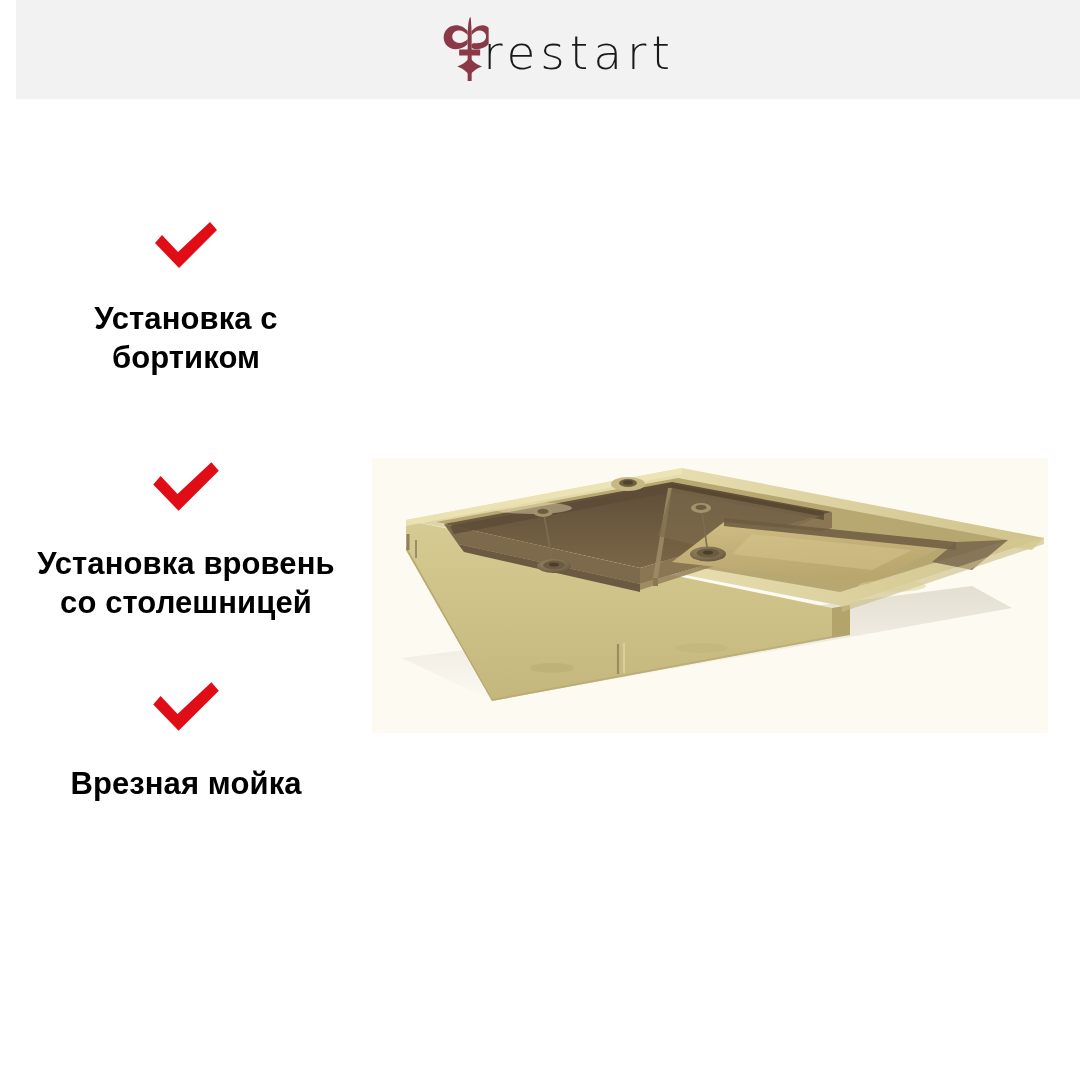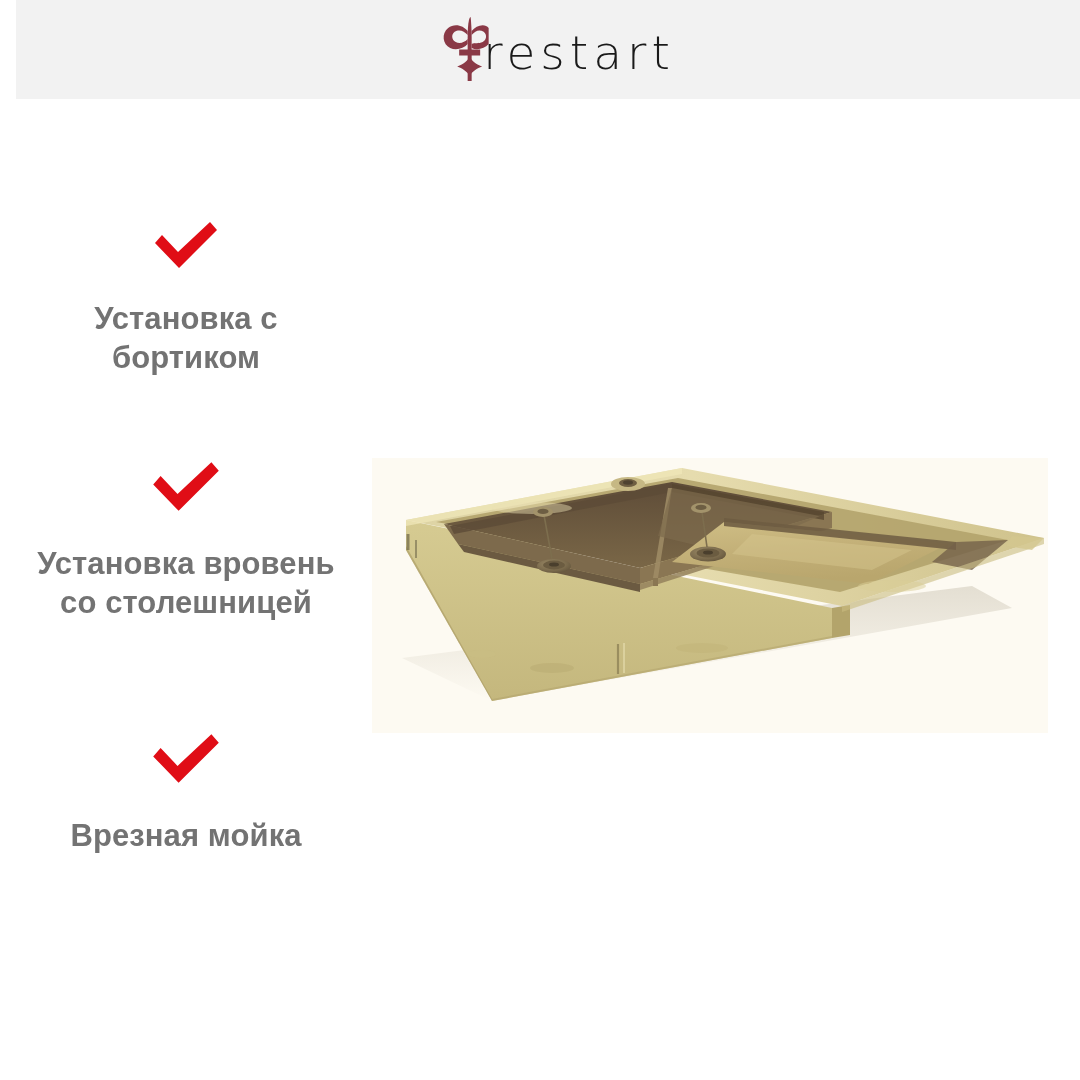--- a/index.html
+++ b/index.html
@@ -60,36 +60,36 @@
     height: 981px;
   }
   .feature {
     position: absolute;
     left: 0;
     width: 372px;
     text-align: center;
   }
   .feature-1 { top: 120px; }
   .feature-2 { top: 360px; }
-  .feature-3 { top: 632px; }
+  .feature-3 { top: 580px; }
 
   .check-icon {
     display: block;
     margin: 0 auto 28px auto;
   }
   .feature-1 .check-icon { width: 68px; height: 52px; }
   .feature-2 .check-icon { width: 72px; height: 55px; margin-bottom: 30px; }
   .feature-3 .check-icon { width: 72px; height: 55px; margin-bottom: 30px; }
 
   .feature-label {
     font-family: "Liberation Sans", sans-serif;
     font-weight: bold;
     font-size: 31px;
     line-height: 1.27;
-    color: #737373;
+    color: #000000;
     letter-spacing: 0.1px;
     padding: 0 14px;
     white-space: pre-line;
     margin-top: 23px;
   }
   .feature-2 .feature-label { font-size: 31px; padding: 0 22px; }
   .feature-3 .feature-label { font-size: 31px; }
 
   
   .product-photo {

